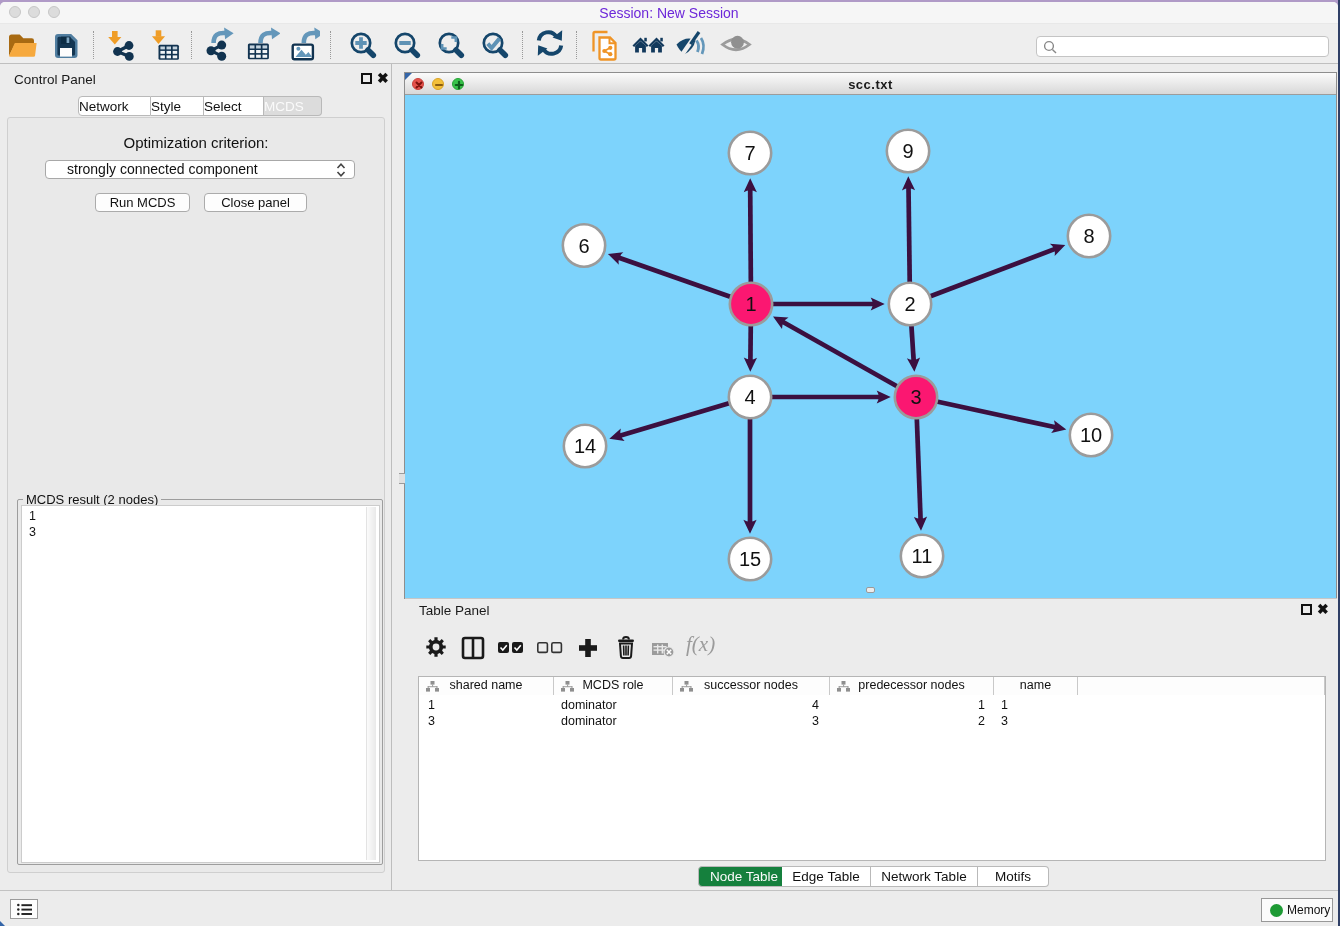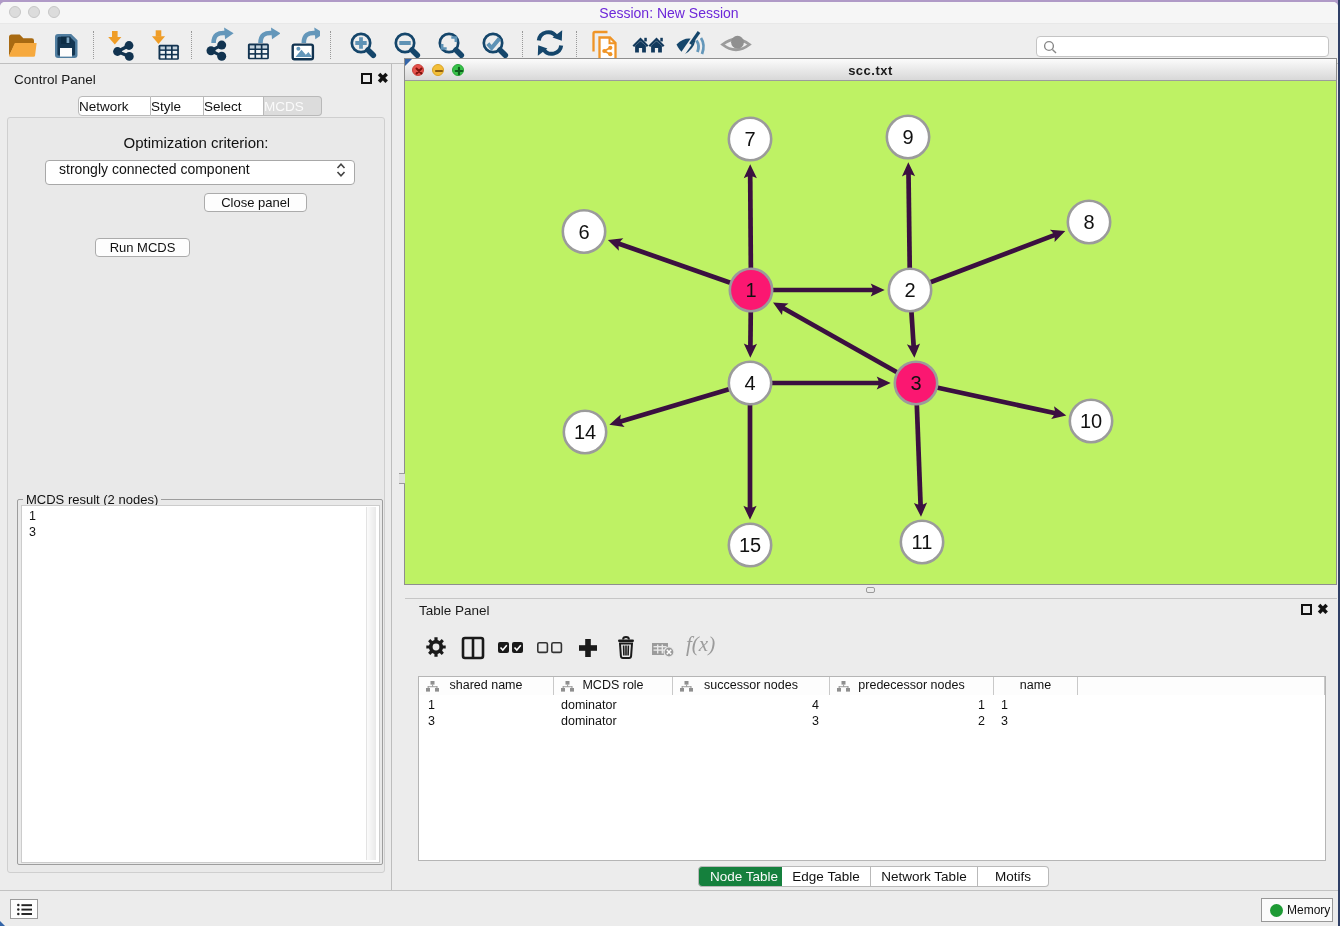--- a/index.html
+++ b/index.html
@@ -17,28 +17,28 @@
 .tsep { position:absolute; top:7px; width:1px; height:28px; border-left:1px dotted #999; }
 #search { position:absolute; left:1036px; top:12px; width:293px; height:21px; background:#fff; border:1px solid #c4c4c4; border-radius:4px; }
 
 #cpanel { position:absolute; left:0; top:62px; width:392px; height:826px; background:#ececec; border-right:1px solid #bdbdbd; }
 #cpanel .phead { position:absolute; left:14px; top:8px; font-size:13.5px; color:#1a1a1a; }
 .ficon { position:absolute; width:11px; height:11px; border:2px solid #111; background:transparent; }
 .xicon { position:absolute; font-size:14px; font-weight:bold; color:#111; }
 .seg { position:absolute; height:20px; background:#fff; border:1px solid #b9b9b9; font-size:13.5px; color:#111; text-align:left; line-height:19px; }
 #cpcontent { position:absolute; left:7px; top:53px; width:378px; height:756px; background:#e9e9e9; border:1px solid #cfcfcf; border-radius:3px; }
 #optlabel { position:absolute; top:16px; width:100%; text-align:center; font-size:15px; color:#111; }
-#dropdown { position:absolute; left:37px; top:42px; width:310px; height:25px; background:#fff; border:1px solid #a8a8a8; border-radius:4px; font-size:14px; color:#111; line-height:17px; padding-left:13px; }
+#dropdown { position:absolute; left:37px; top:42px; width:310px; height:19px; background:#fff; border:1px solid #a8a8a8; border-radius:4px; font-size:14px; color:#111; line-height:17px; padding-left:21px; }
 .btn { position:absolute; top:75px; height:19px; background:#fdfdfd; border:1px solid #ababab; border-radius:4px; font-size:13px; color:#111; text-align:center; line-height:17px; }
 #mcdsbox { position:absolute; left:9px; top:381px; width:366px; height:366px; border:1px solid #9d9d9d; border-radius:2px; }
 #mcdsbox .blabel { position:absolute; left:5px; top:-8px; background:#e9e9e9; padding:0 3px; font-size:13px; color:#111; }
 #mcdstext { position:absolute; left:3px; top:5px; width:359px; height:358px; background:#fff; border:1px solid #ccc; font-size:12.5px; color:#111; padding:2px 0 0 7px; line-height:16px; }
 #mcdsscroll { position:absolute; right:3px; top:1px; width:10px; height:353px; background:linear-gradient(90deg,#fbfbfb,#e9e9e9); border-left:1px solid #e3e3e3; }
 
-#sccwin { position:absolute; left:404px; top:56px; width:933px; height:527px; background:#bef264; border:1px solid #8e8e8e; }
+#sccwin { position:absolute; left:404px; top:70px; width:933px; height:527px; background:#7dd3fc; border:1px solid #8e8e8e; }
 #scctitle { position:absolute; left:0; top:0; width:100%; height:22px; background:linear-gradient(180deg,#fbfbfb,#d8d8d8); border-bottom:1px solid #9c9c9c; }
 #scctitle .t { position:absolute; top:4px; width:100%; text-align:center; font-size:13px; font-weight:bold; color:#1a1a1a; letter-spacing:0.5px; }
 .mac { position:absolute; top:5px; width:12px; height:12px; border-radius:50%; }
 .mac svg { position:absolute; left:1px; top:1px; }
 
 #tpanel { position:absolute; left:405px; top:596px; width:932px; height:292px; background:#ececec; border-top:1px solid #c6c6c6; }
 #tpanel .phead { position:absolute; left:14px; top:4px; font-size:13.5px; color:#1a1a1a; }
 #ttoolbar { position:absolute; left:13px; top:30px; width:906px; height:38px; }
 #tablewrap { position:absolute; left:13px; top:77px; width:908px; height:185px; background:#fff; border:1px solid #b5b5b5; }
 .th { position:absolute; top:0; height:18px; border-right:1px solid #c9c9c9; font-size:12.5px; color:#111; background:#fdfdfd; }
@@ -221,21 +221,21 @@
     <div class="seg" style="left:204px; top:32px; width:60px; border-left:none;">Select</div>
     <div class="seg" style="left:264px; top:32px; width:58px; border-left:none; border-radius:0 4px 4px 0; background:#dcdcdc; color:#fafafa;">MCDS</div>
     <div id="cpcontent">
       <div id="optlabel">Optimization criterion:</div>
       <div id="dropdown">strongly connected component
         <svg width="10" height="14" viewBox="0 0 10 14" style="position:absolute; right:8px; top:2px;">
           <path d="M1.5 5 L5 1.2 L8.5 5" fill="none" stroke="#444" stroke-width="1.6"></path>
           <path d="M1.5 9 L5 12.8 L8.5 9" fill="none" stroke="#444" stroke-width="1.6"></path>
         </svg>
       </div>
-      <div class="btn" style="left:87px; width:95px;margin-top:45px;">Run MCDS</div>
+      <div class="btn" style="left:87px; width:95px;">Run MCDS</div>
       <div class="btn" style="left:196px; width:103px;">Close panel</div>
       <div id="mcdsbox">
         <div class="blabel">MCDS result (2 nodes)</div>
         <div id="mcdstext">1<br>3<div id="mcdsscroll"></div></div>
       </div>
     </div>
   </div>
   <div id="sccwin">
     <div style="position:absolute;left:0;top:0;width:0;height:0;border-top:7px solid #3465a8;border-right:7px solid transparent;z-index:5;"></div>
     <div id="scctitle">

